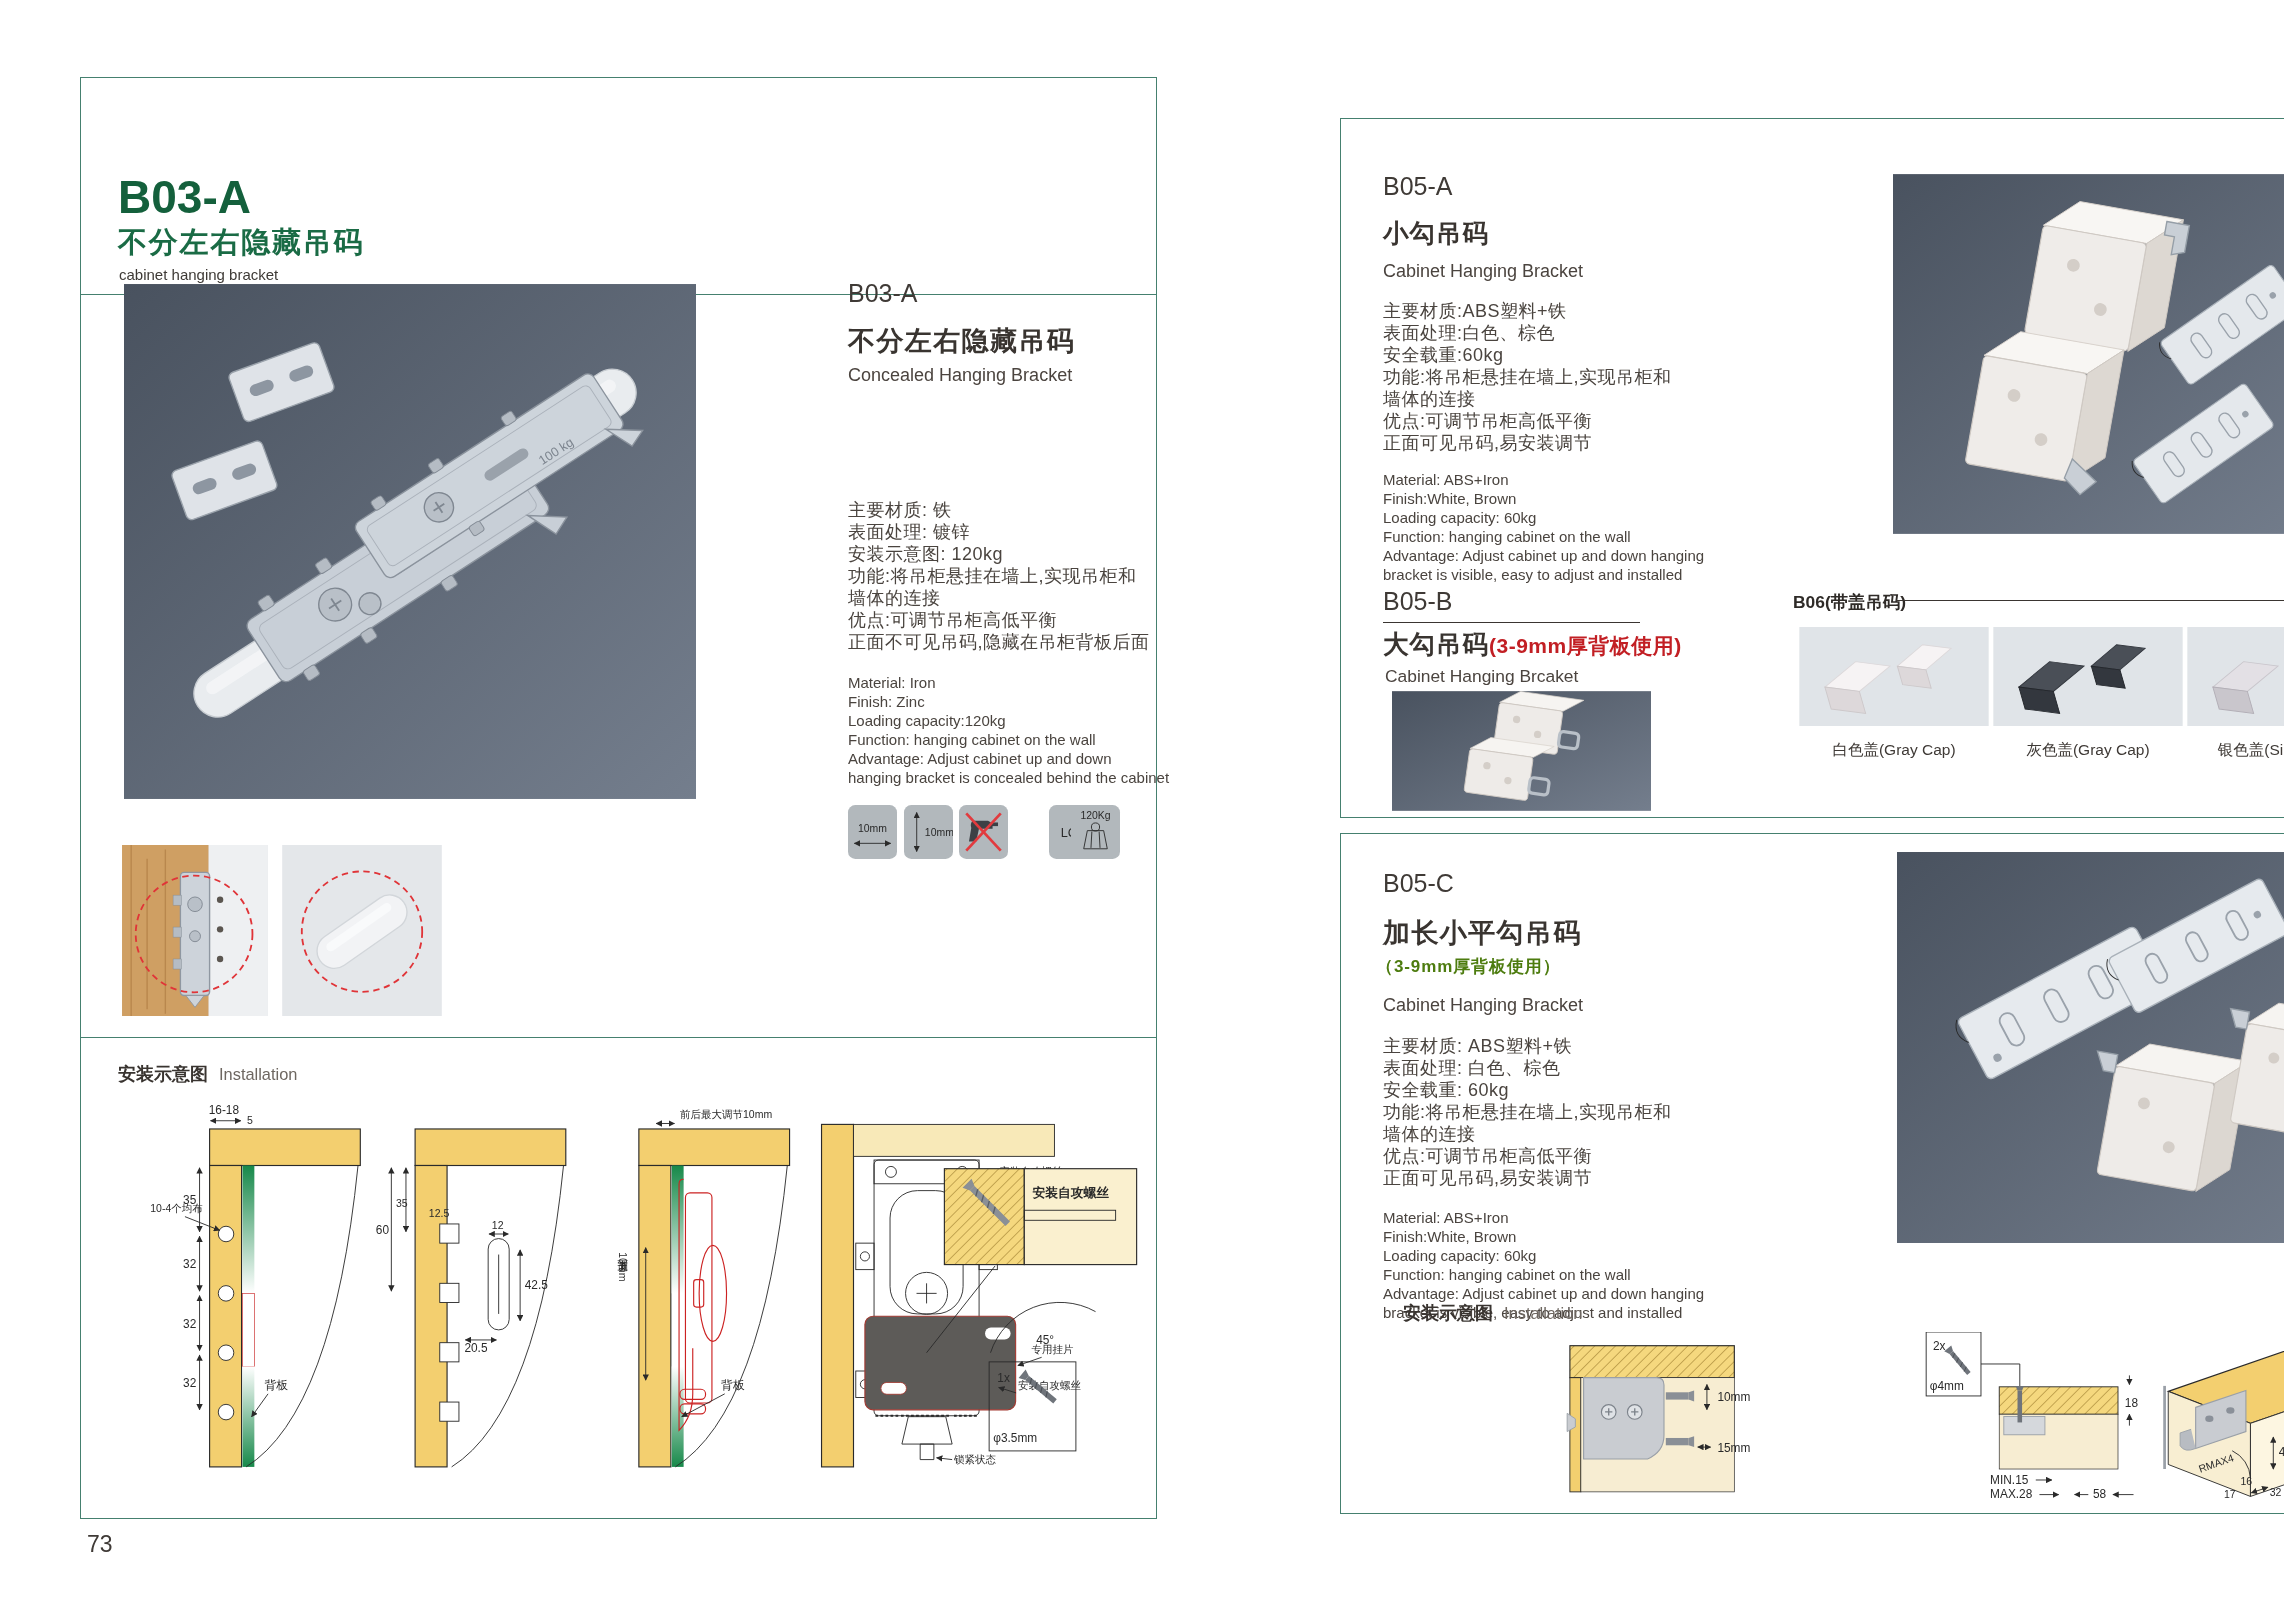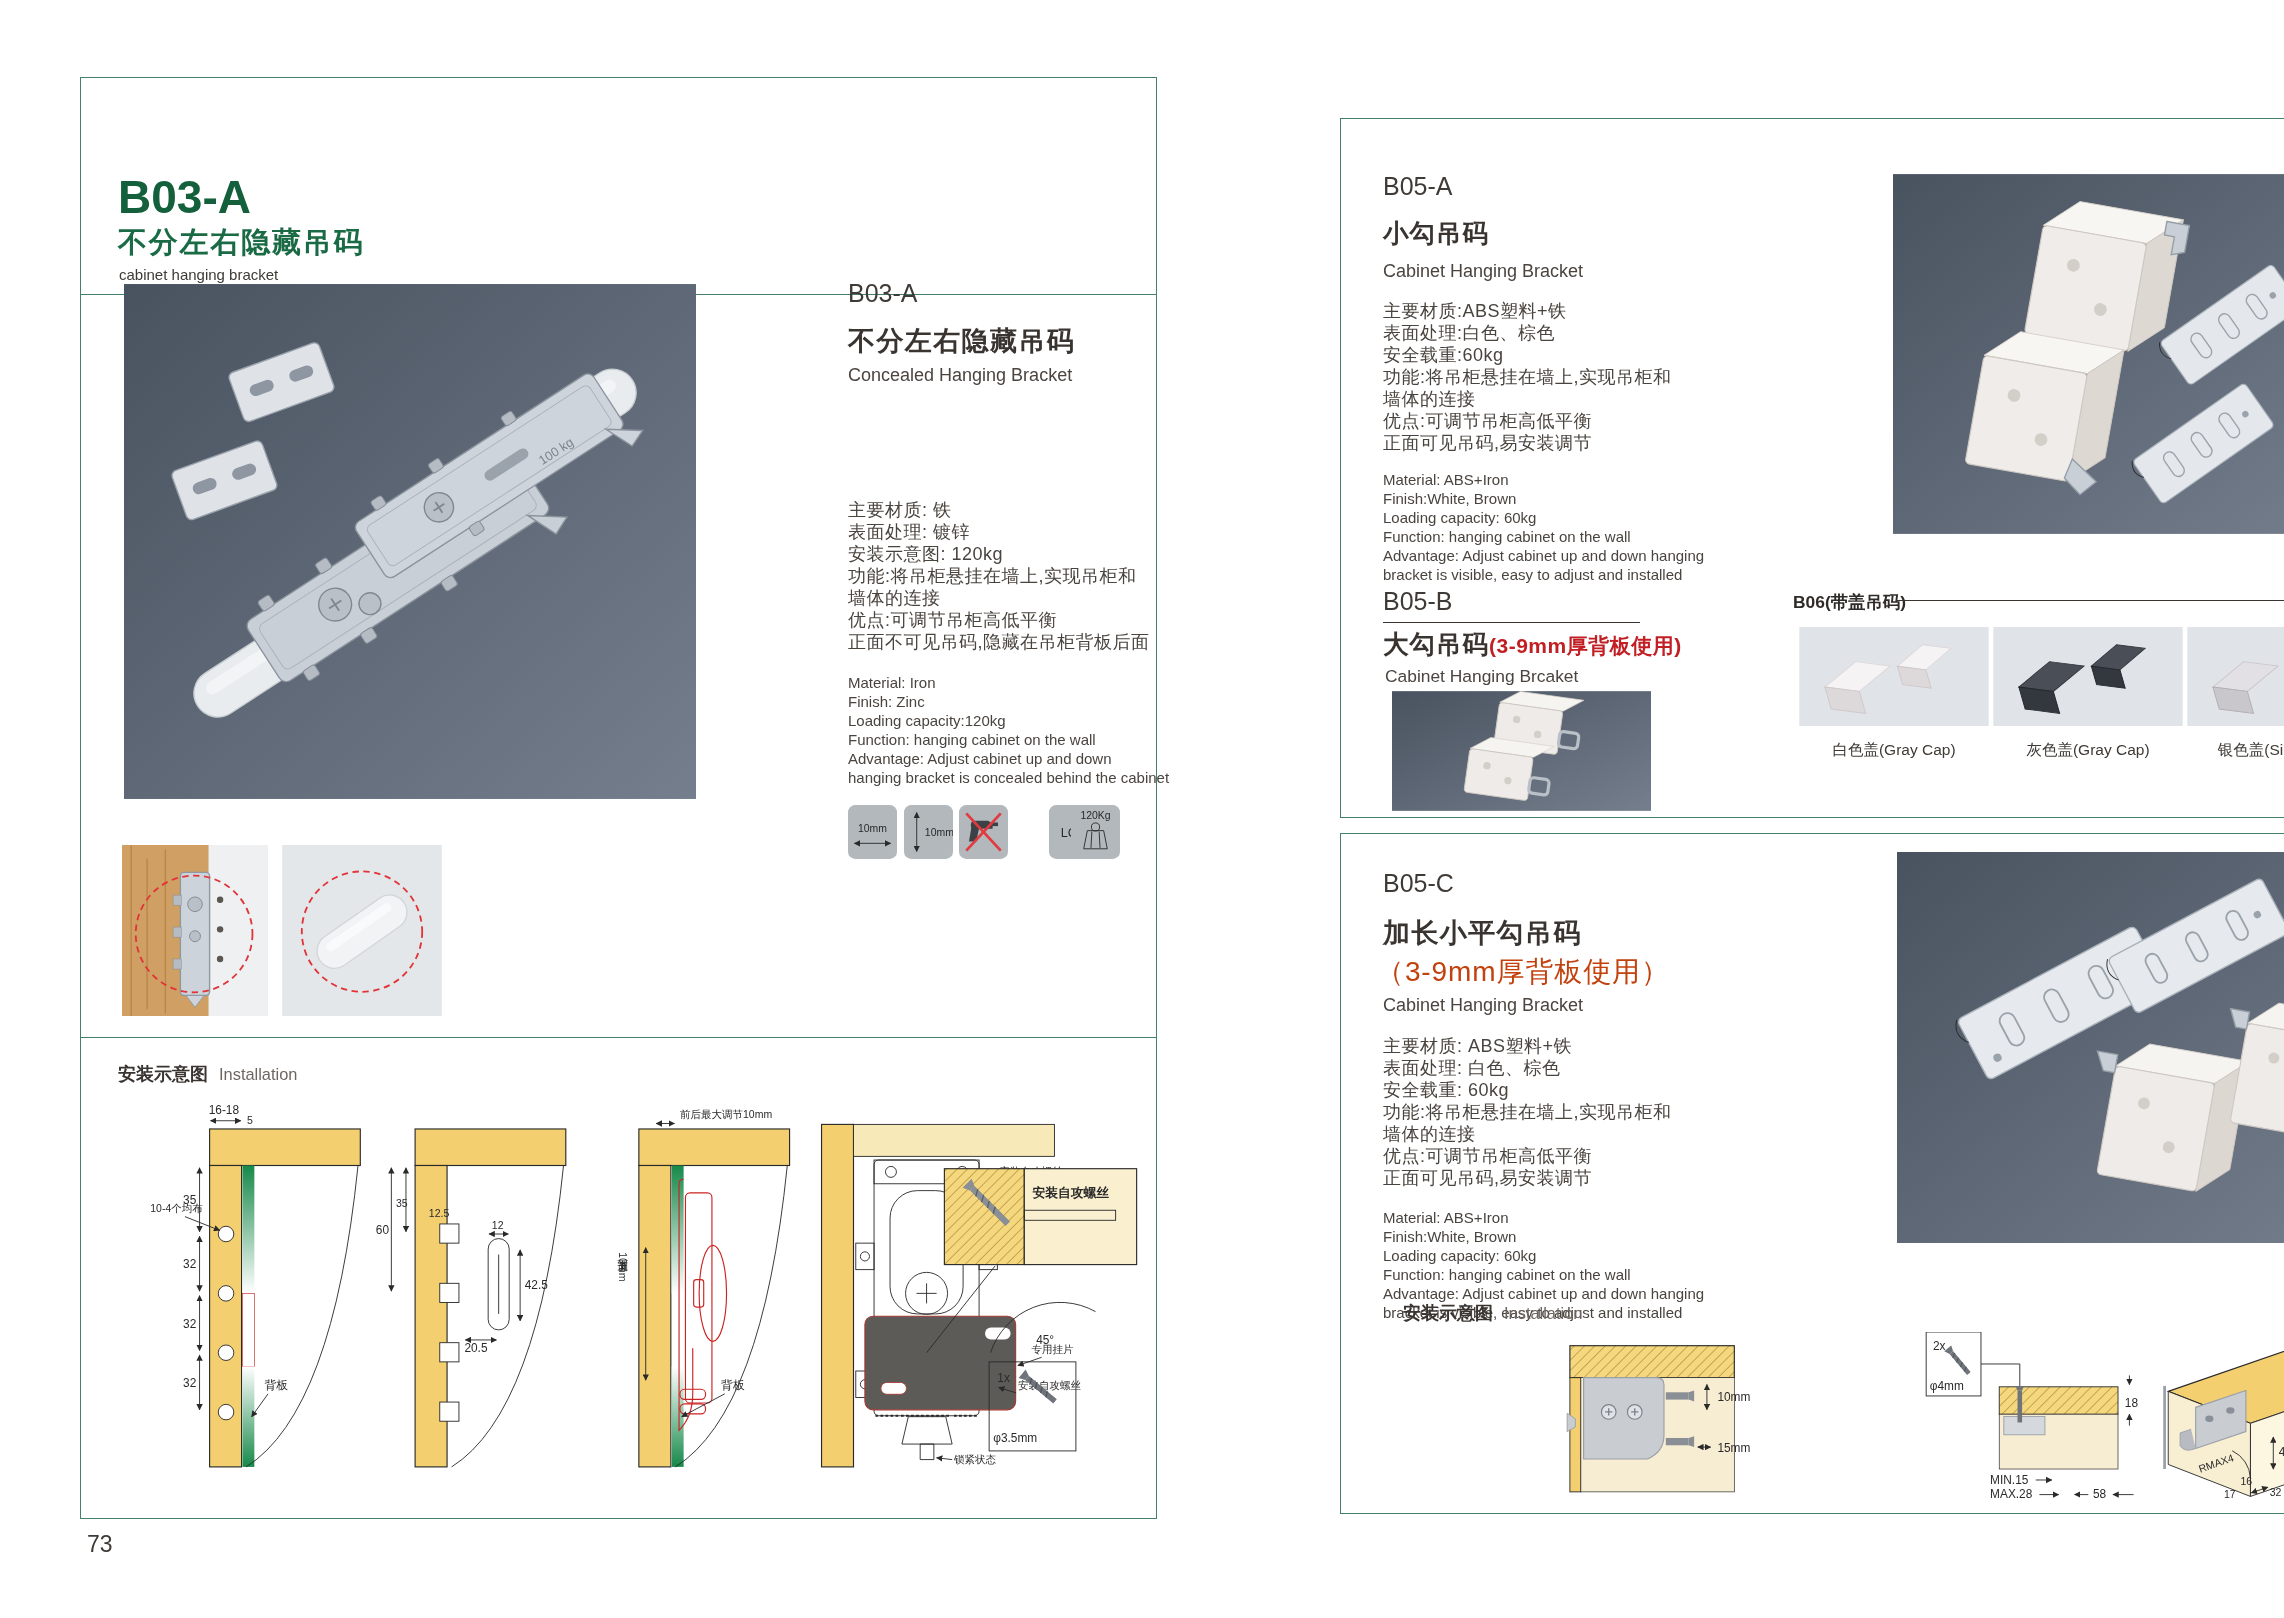--- a/index.html
+++ b/index.html
@@ -7,21 +7,21 @@
         font-family:"Liberation Sans","DejaVu Sans",sans-serif;color:#3d3833;}
   .abs{position:absolute;}
   .pbox{position:absolute;border:0.9px solid #45806f;background:#fff;}
   .banner-code{font-size:46px;font-weight:bold;color:#14603c;line-height:1;}
   .banner-cn{font-size:29px;font-weight:600;color:#1a6b45;line-height:1;letter-spacing:1.8px;}
   .banner-en{font-size:15px;color:#3e3a36;line-height:1;}
   .sec-code{font-size:25px;color:#3f3a36;line-height:1;}
   .prod-cn{font-size:27px;font-weight:600;color:#393430;line-height:1;letter-spacing:1.4px;}
   .prod-cn-sm{font-size:25.6px;font-weight:600;color:#393430;line-height:1;letter-spacing:0.9px;}
   .prod-note{font-size:21px;font-weight:600;color:#c21f24;letter-spacing:0.5px;}
-  .prod-note-big{font-size:28px;font-weight:400;color:#c2410c;line-height:1;letter-spacing:0.9px;}
+  .prod-note-big{font-size:17px;font-weight:700;color:#4d7c0f;line-height:1;letter-spacing:0.9px;}
   .prod-en{font-size:18px;color:#4b443f;line-height:1;}
   .prod-en-sm{font-size:17.4px;color:#4b443f;line-height:1;}
   .specs-cn{font-size:18px;line-height:22px;color:#4a443f;letter-spacing:0.5px;}
   .specs-en{font-size:15px;line-height:19px;color:#4a443f;}
   .specs-cn div,.specs-en div{white-space:nowrap;}
   .inst-title-cn{font-size:18px;font-weight:bold;color:#393430;}
   .inst-title-en{font-size:16.4px;color:#6e6761;margin-left:9px;}
   .pagenum{font-size:23px;color:#3f3a36;}
   .b06-label{font-size:17.4px;font-weight:bold;color:#2f2b28;}
   .cap-label{font-size:15.5px;color:#3f3a36;text-align:center;}

